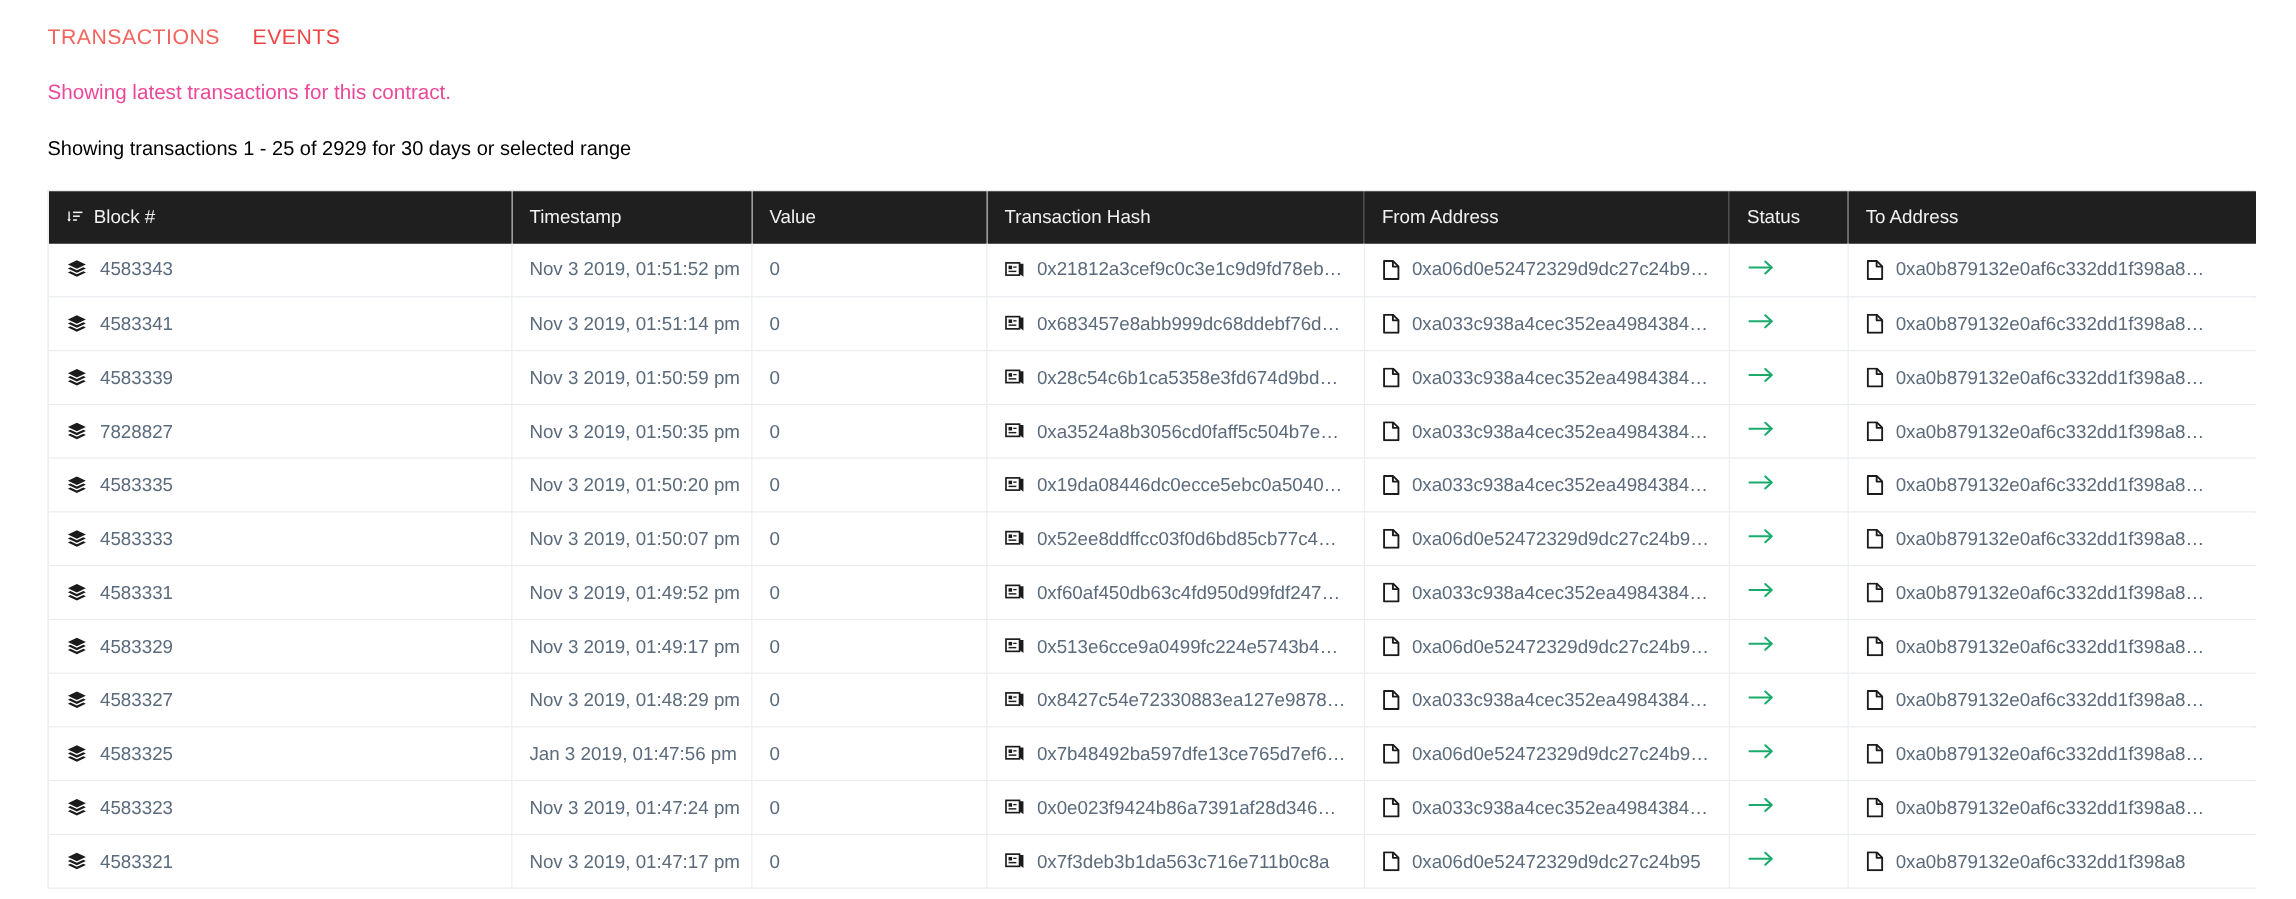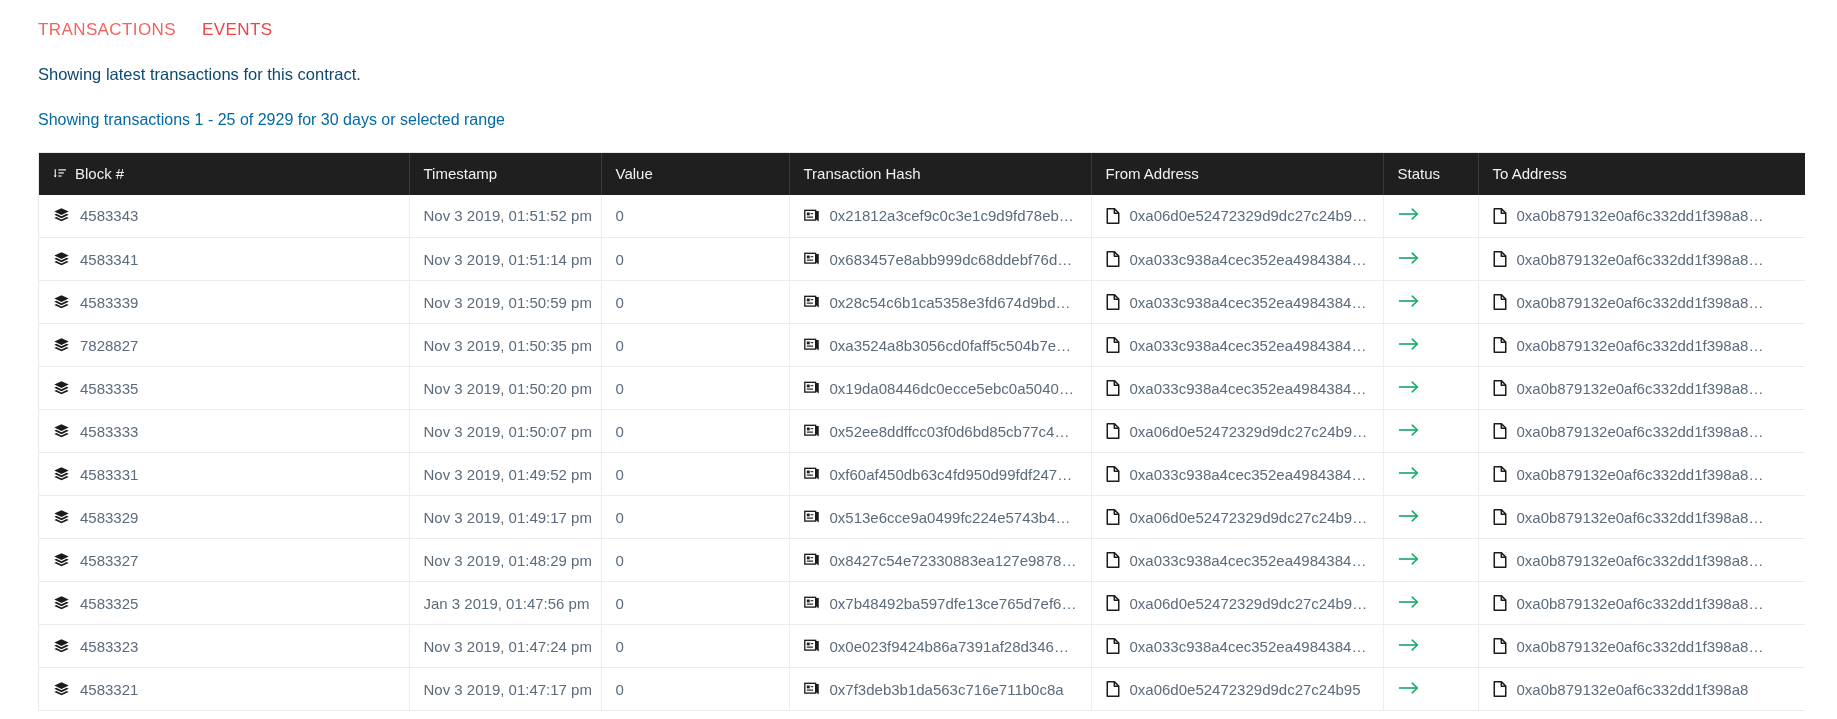--- a/index.html
+++ b/index.html
@@ -40,35 +40,35 @@
     user-select: none;
   }
   .tab.active {
     color: #f4645f;
   }
 
   
   .intro {
     padding: 26px 0 0 38px;
     font-size: 16.5px;
-    color: #0c4a6e;
+    color: #ec4899;
     line-height: 1;
   }
 
   
   .meta-row {
     display: flex;
     align-items: center;
     justify-content: space-between;
     padding: 29px 36px 0 38px;
     box-sizing: border-box;
   }
   .showing-count {
     font-size: 16px;
-    color: #0369a1;
+    color: #000000;
     line-height: 1;
   }
   .pagination {
     display: flex;
     align-items: center;
     gap: 0;
     font-size: 16px;
     color: #8a9aa9;
     line-height: 1;
   }

